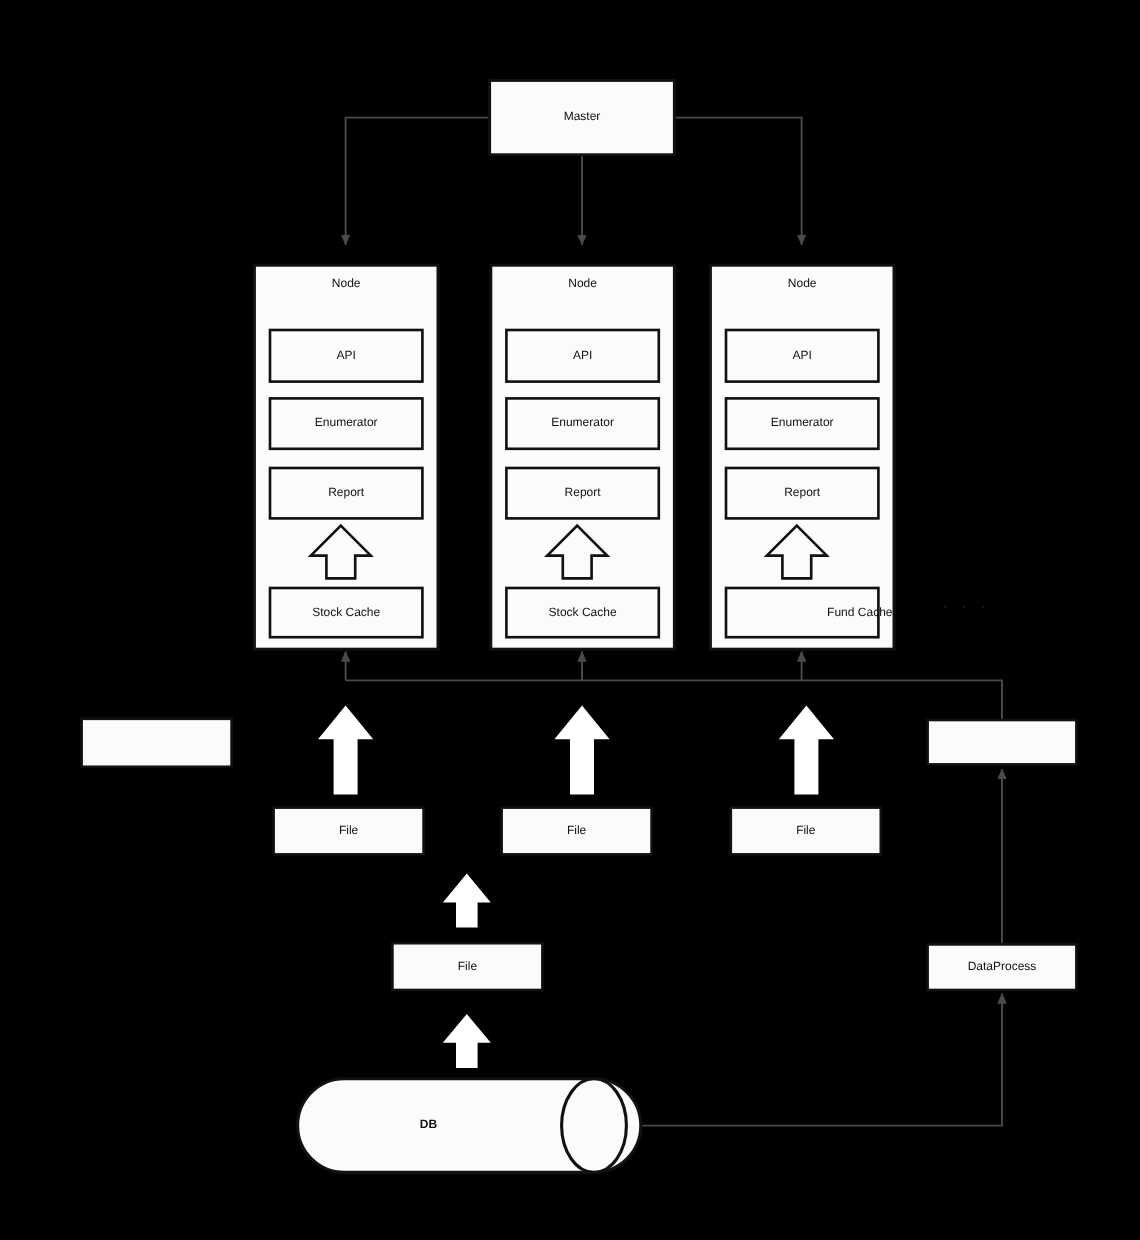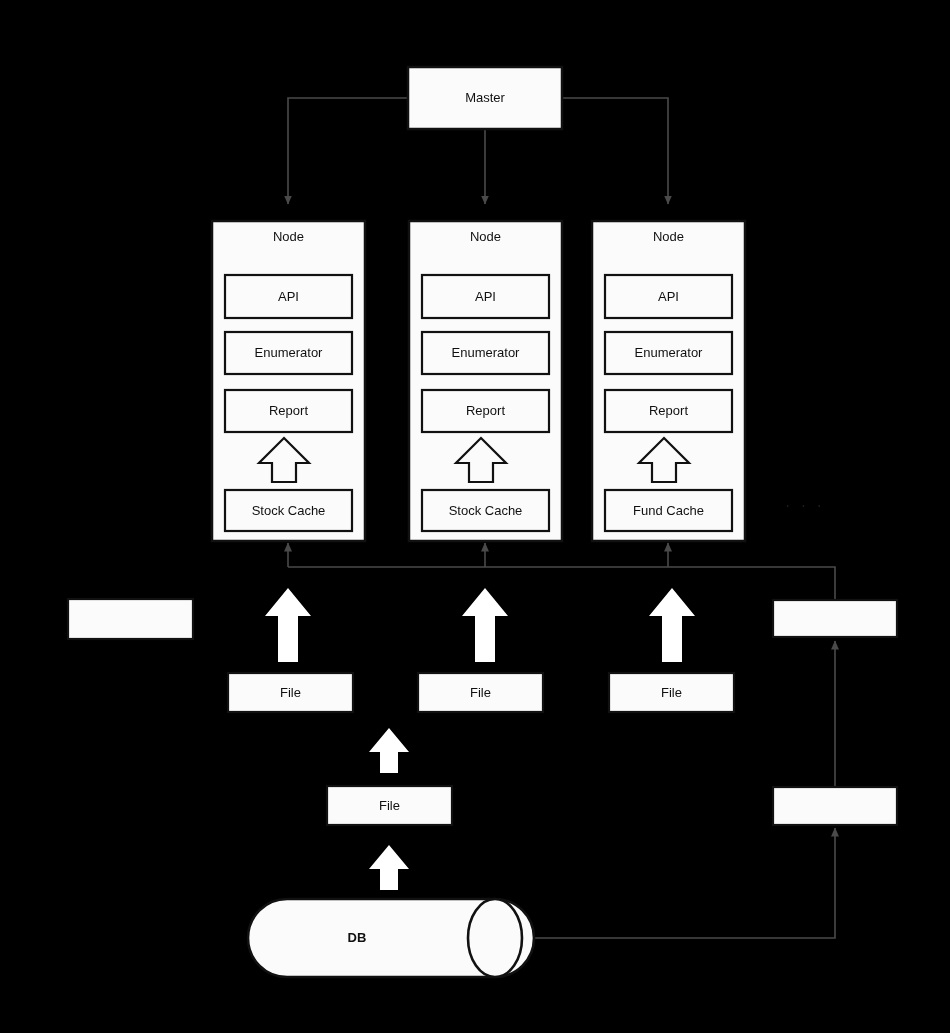--- a/index.html
+++ b/index.html
@@ -29,21 +29,21 @@
   .box-label,
   .db-label,
   .ellipsis-label {
     position: absolute;
     display: flex;
     align-items: center;
     justify-content: center;
     text-align: center;
     color: #111111;
     font-family: "Liberation Sans", sans-serif;
-    font-size: 13px;
+    font-size: 10px;
     line-height: 1.2;
     pointer-events: none;
     white-space: nowrap;
   }
   .ellipsis-label {
     color: #1e1e1e;
     font-size: 16px;
     letter-spacing: 3px;
   }
 </style>
@@ -174,26 +174,27 @@
   <div class="node-label" style="left:409px; top:227px; width:153px; height:20px;">Node</div>
   <div class="box-label" style="left:422px; top:275px; width:127px; height:43px;">API</div>
   <div class="box-label" style="left:422px; top:332px; width:127px; height:42px;">Enumerator</div>
   <div class="box-label" style="left:422px; top:390px; width:127px; height:42px;">Report</div>
   <div class="box-label" style="left:422px; top:490px; width:127px; height:41px;">Stock Cache</div>
 
   <div class="node-label" style="left:592px; top:227px; width:153px; height:20px;">Node</div>
   <div class="box-label" style="left:605px; top:275px; width:127px; height:43px;">API</div>
   <div class="box-label" style="left:605px; top:332px; width:127px; height:42px;">Enumerator</div>
   <div class="box-label" style="left:605px; top:390px; width:127px; height:42px;">Report</div>
-  <div class="box-label" style="left:605px; top:490px; width:127px; height:41px;">Fund Cache</div>
+  <div class="box-label" style="left:605px; top:490px; width:127px; height:41px;padding-left:48px;">Fund Cache</div>
 
   <div class="ellipsis-label" style="left:770px; top:493px; width:70px; height:25px;">· · ·</div>
 
 
 
+  <div class="box-label" style="left:773px; top:787px; width:124px; height:38px;">DataProcess</div>
 
   <div class="box-label" style="left:228px; top:673px; width:125px; height:39px;">File</div>
   <div class="box-label" style="left:418px; top:673px; width:125px; height:39px;">File</div>
   <div class="box-label" style="left:609px; top:673px; width:125px; height:39px;">File</div>
   <div class="box-label" style="left:327px; top:786px; width:125px; height:39px;">File</div>
 
   <div class="db-label" style="left:287px; top:899px; width:140px; height:78px;font-weight:bold;">DB</div>
 
 </div>
 

